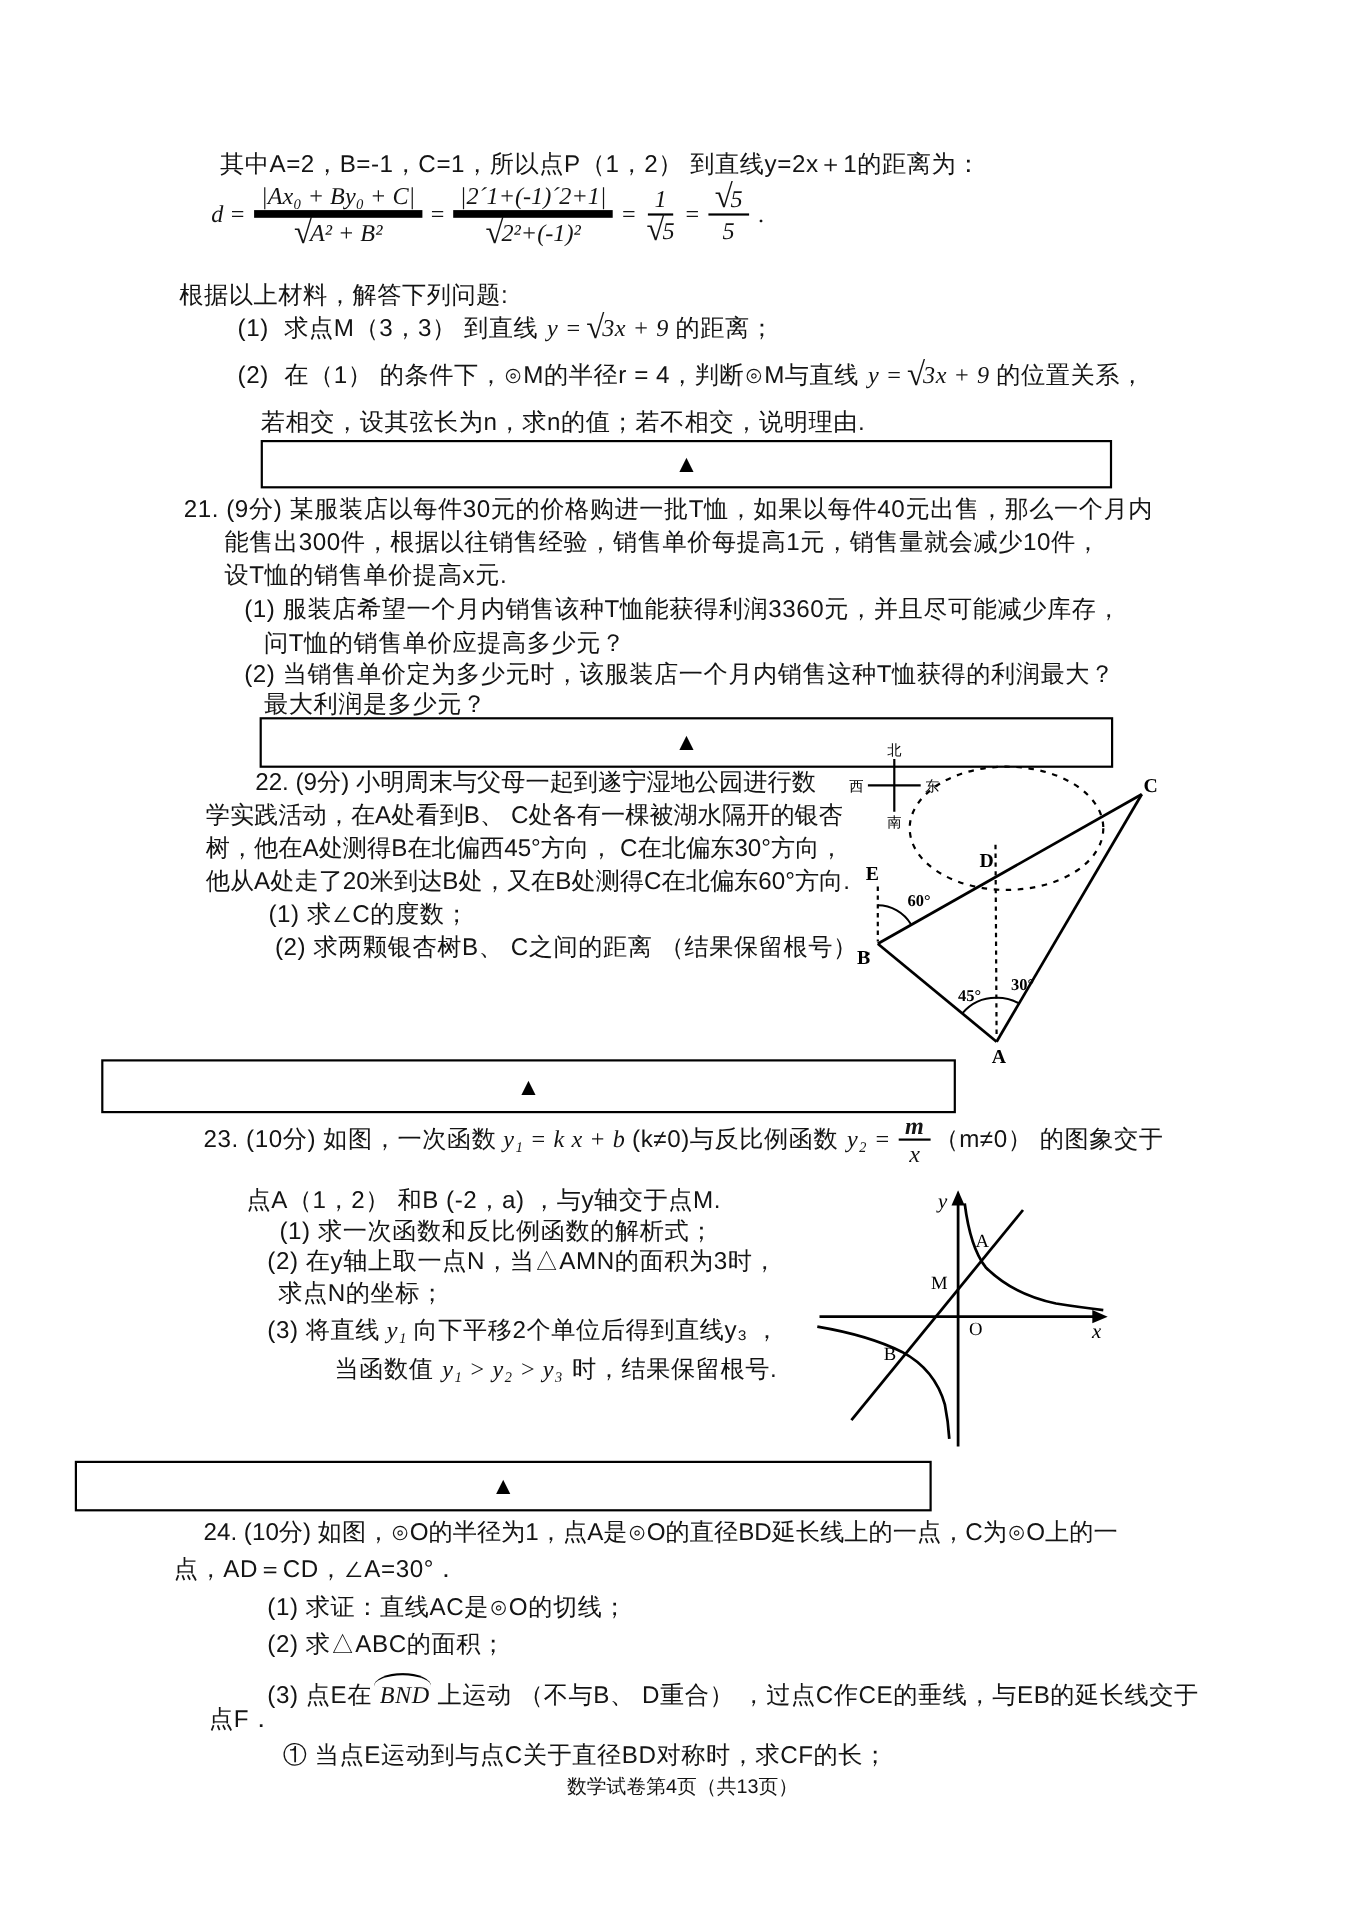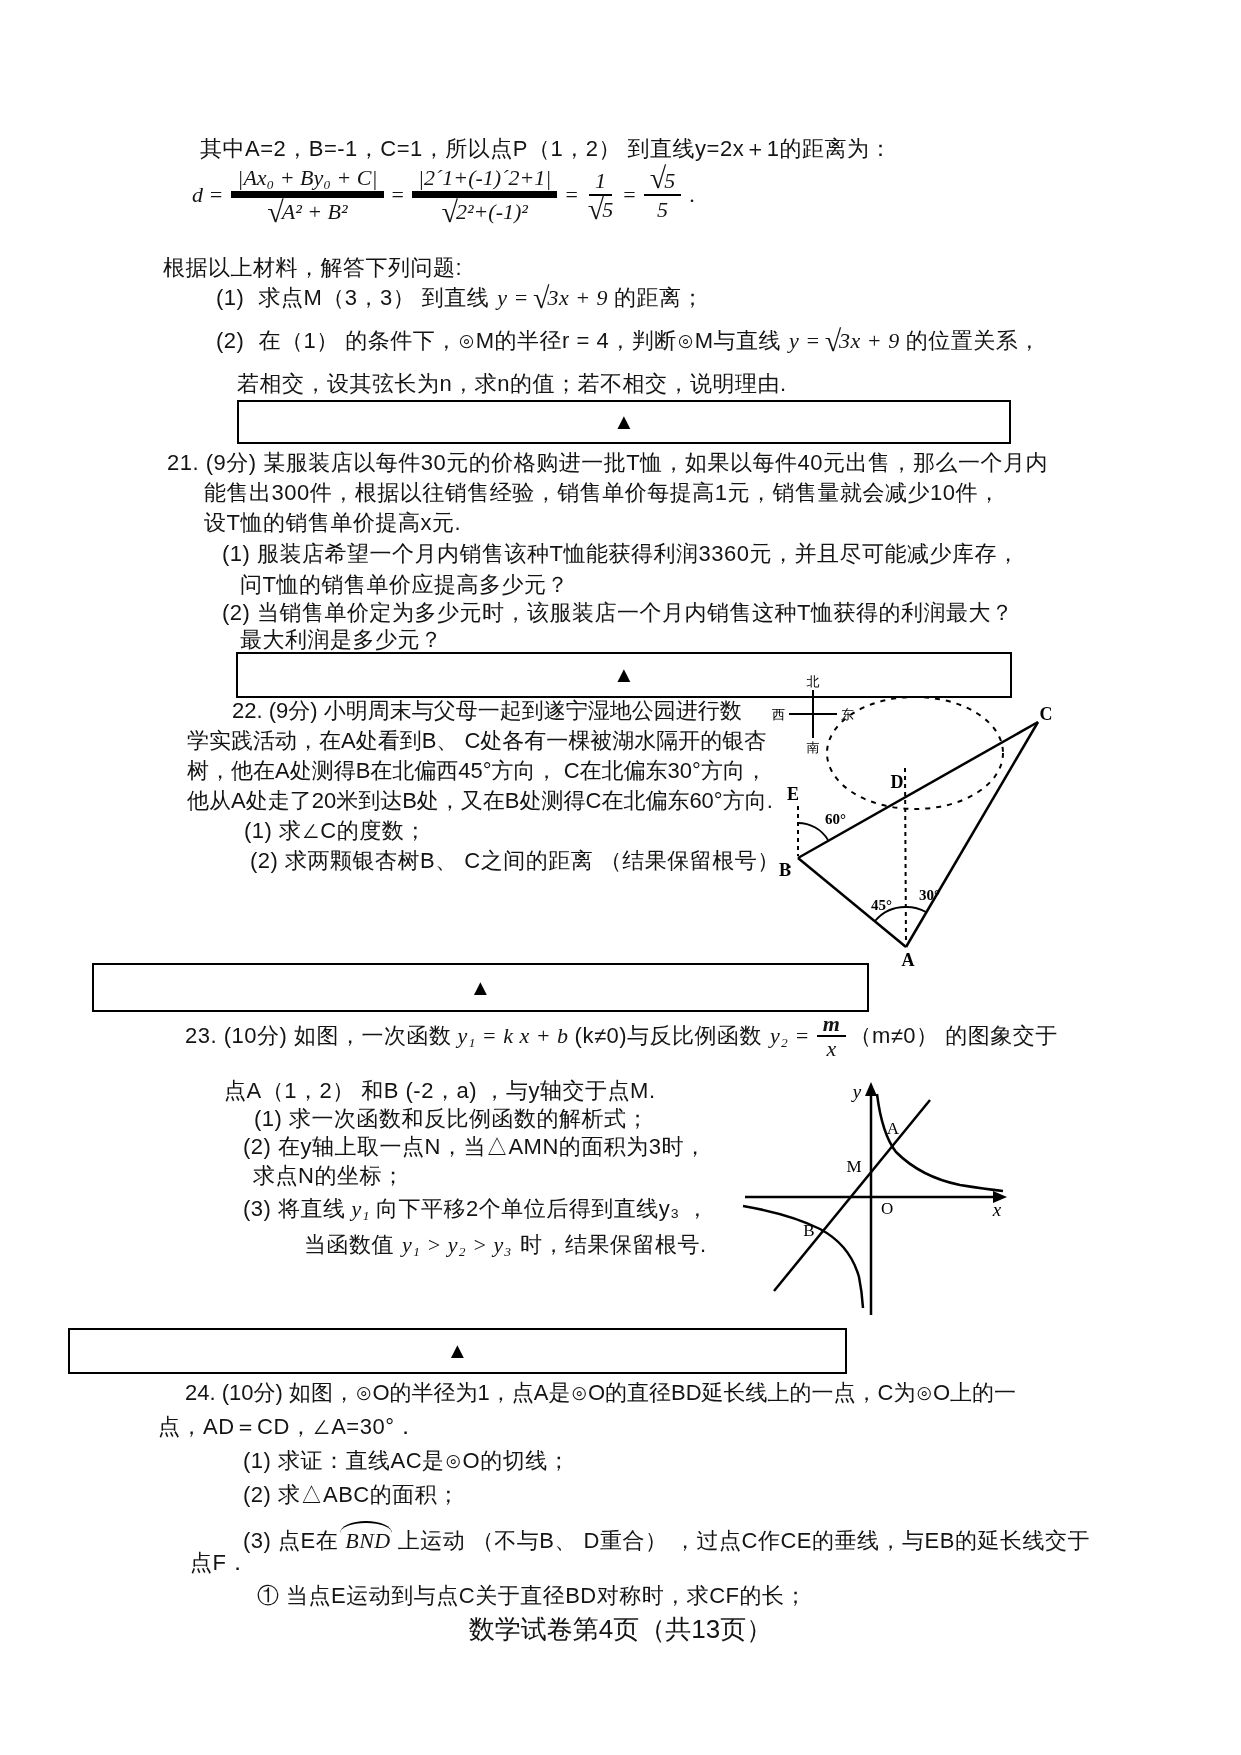--- a/index.html
+++ b/index.html
@@ -20,21 +20,21 @@
   .frac .num{padding:0 6px 1px 6px;border-bottom:2px solid #000;}
   .frac.thick .num{border-bottom:7px solid #000;}
   .frac .den{padding:1px 2px 0 2px;display:flex;align-items:center;}
   .sfrac{display:inline-flex;flex-direction:column;align-items:center;line-height:1.05;
          font-family:"Liberation Serif",serif;font-style:italic;margin:0 3px;}
   .sfrac .num{padding:0 6px;border-bottom:2px solid #000;font-weight:bold;}
   .arcspan{position:relative;font-family:Liberation Serif, serif;font-style:italic;
            padding:0 3px;margin:12px 4px;}
   .arcspan::before{content:"";position:absolute;left:-2px;right:2px;top:-7px;height:10px;
            border-top:2px solid #000;border-radius:50% 50% 0 0 / 100% 100% 0 0;}
-  .footer{position:absolute;width:100%;text-align:center;font-size:26px;}
+  .footer{position:absolute;width:100%;text-align:center;font-size:18px;}
   svg text{font-family:"Liberation Serif",serif;fill:#000;}
   .gap{display:inline-block;width:14px;}
 </style>
 </head>
 <body>
 
 <div class="page">
 
   <div class="line" style="left:200px;top:136px;">其中A=2，B=-1，C=1，所以点P（1，2） 到直线y=2x＋1的距离为：</div>
 

